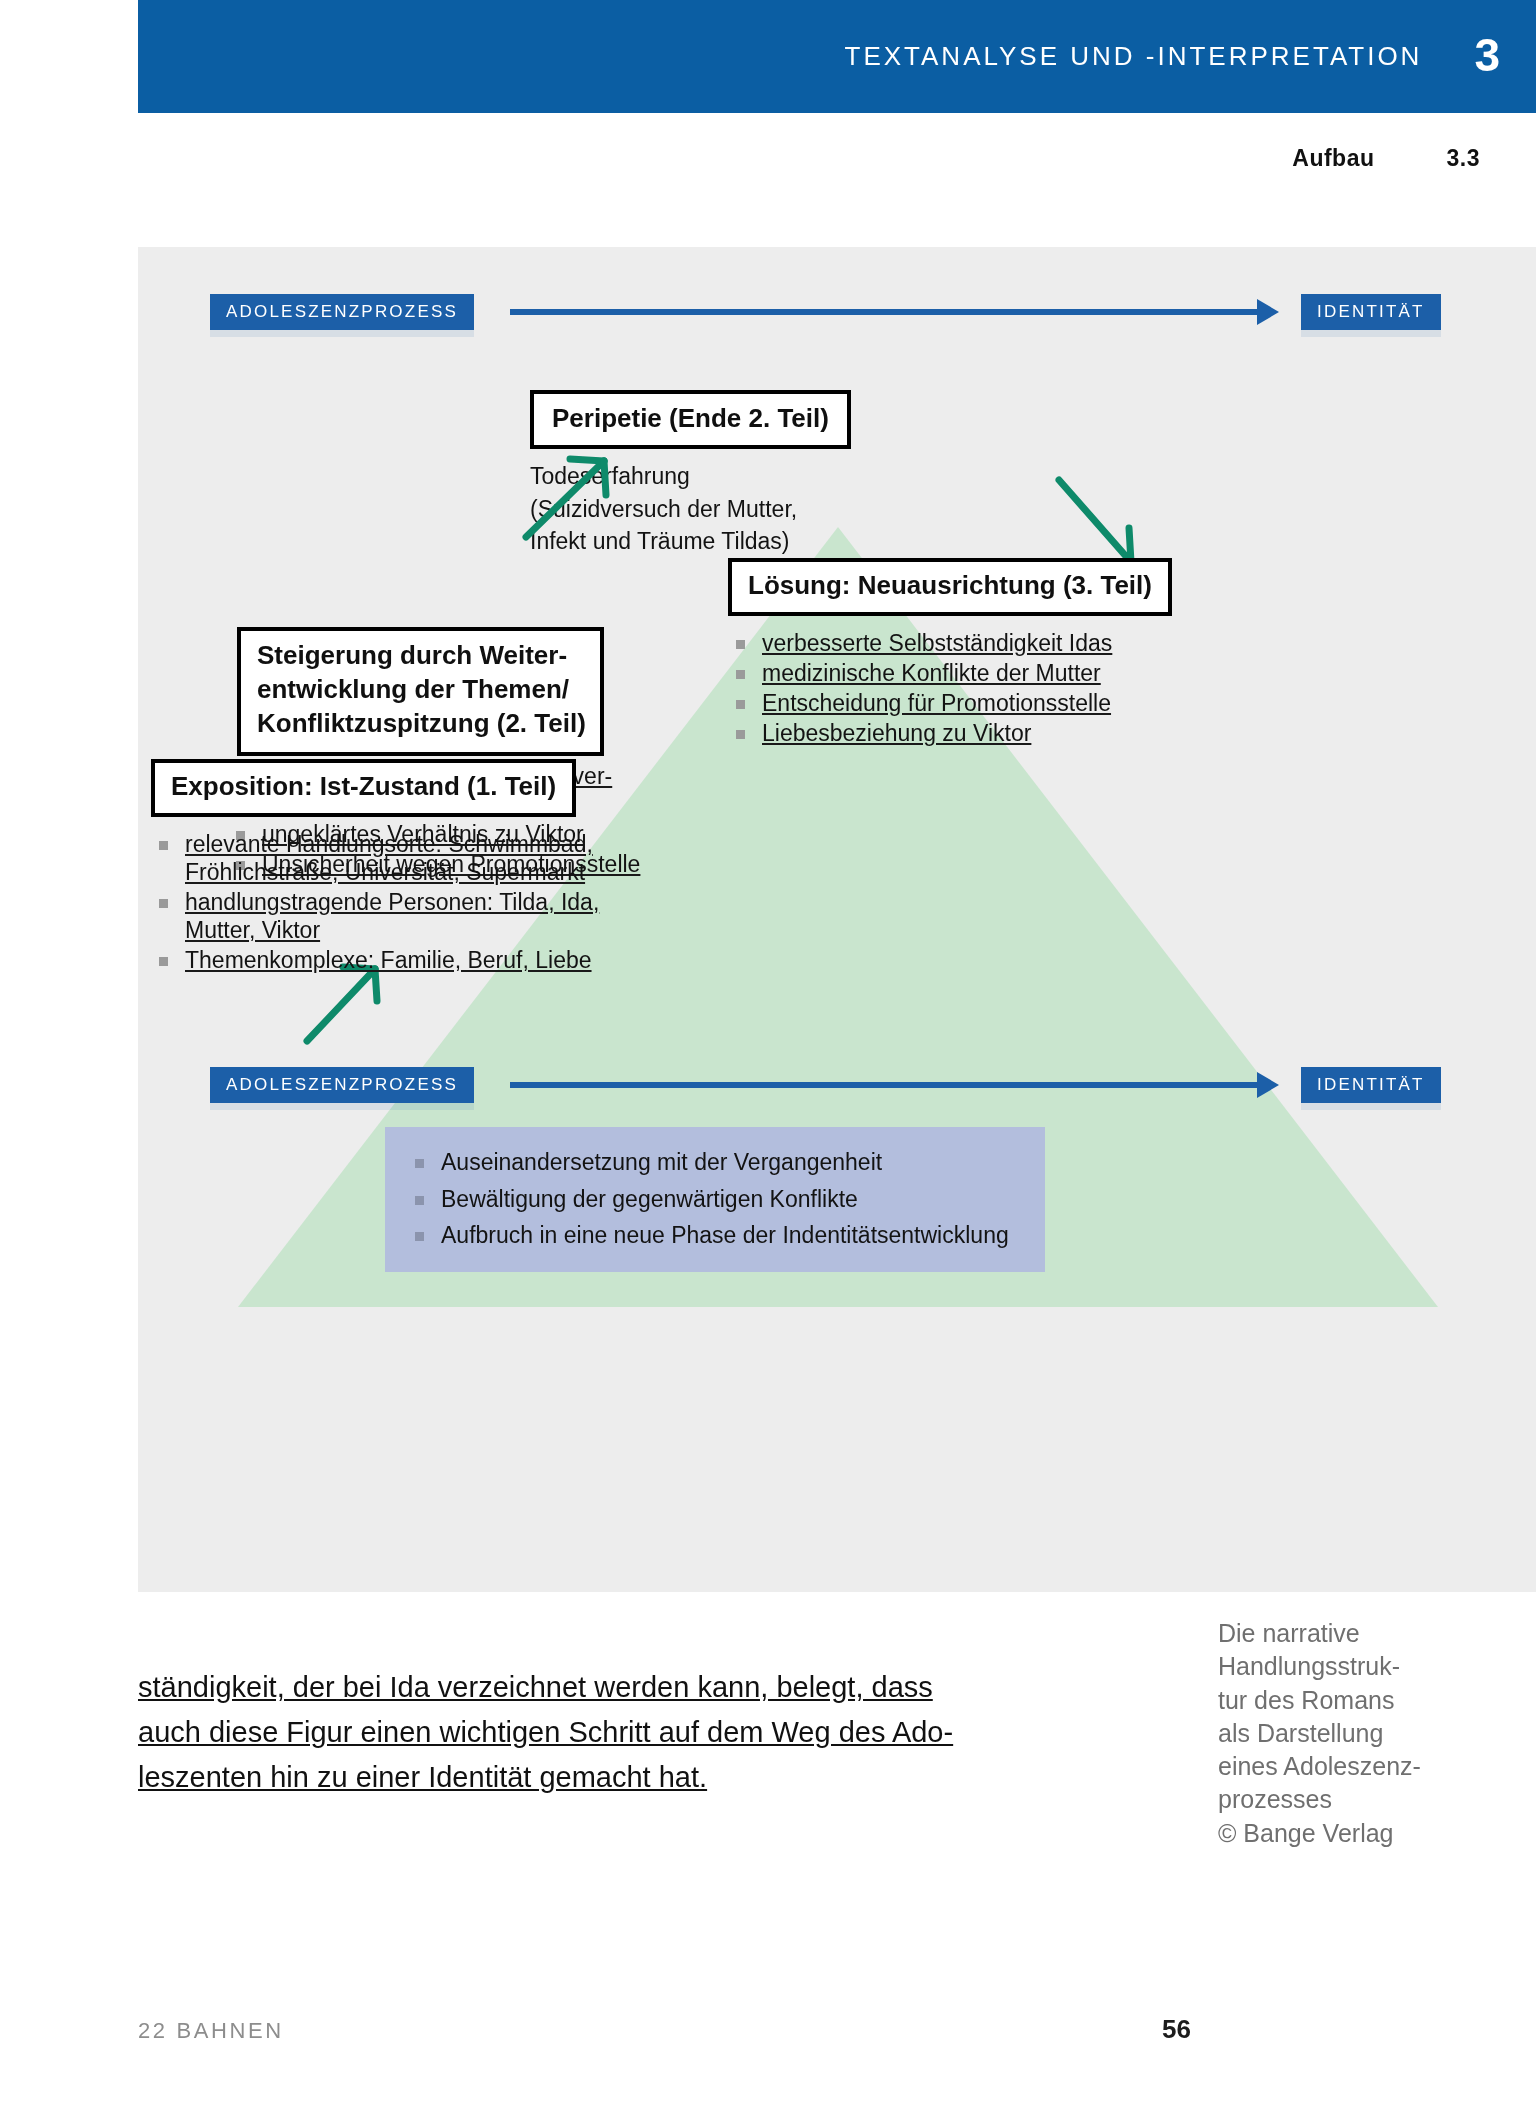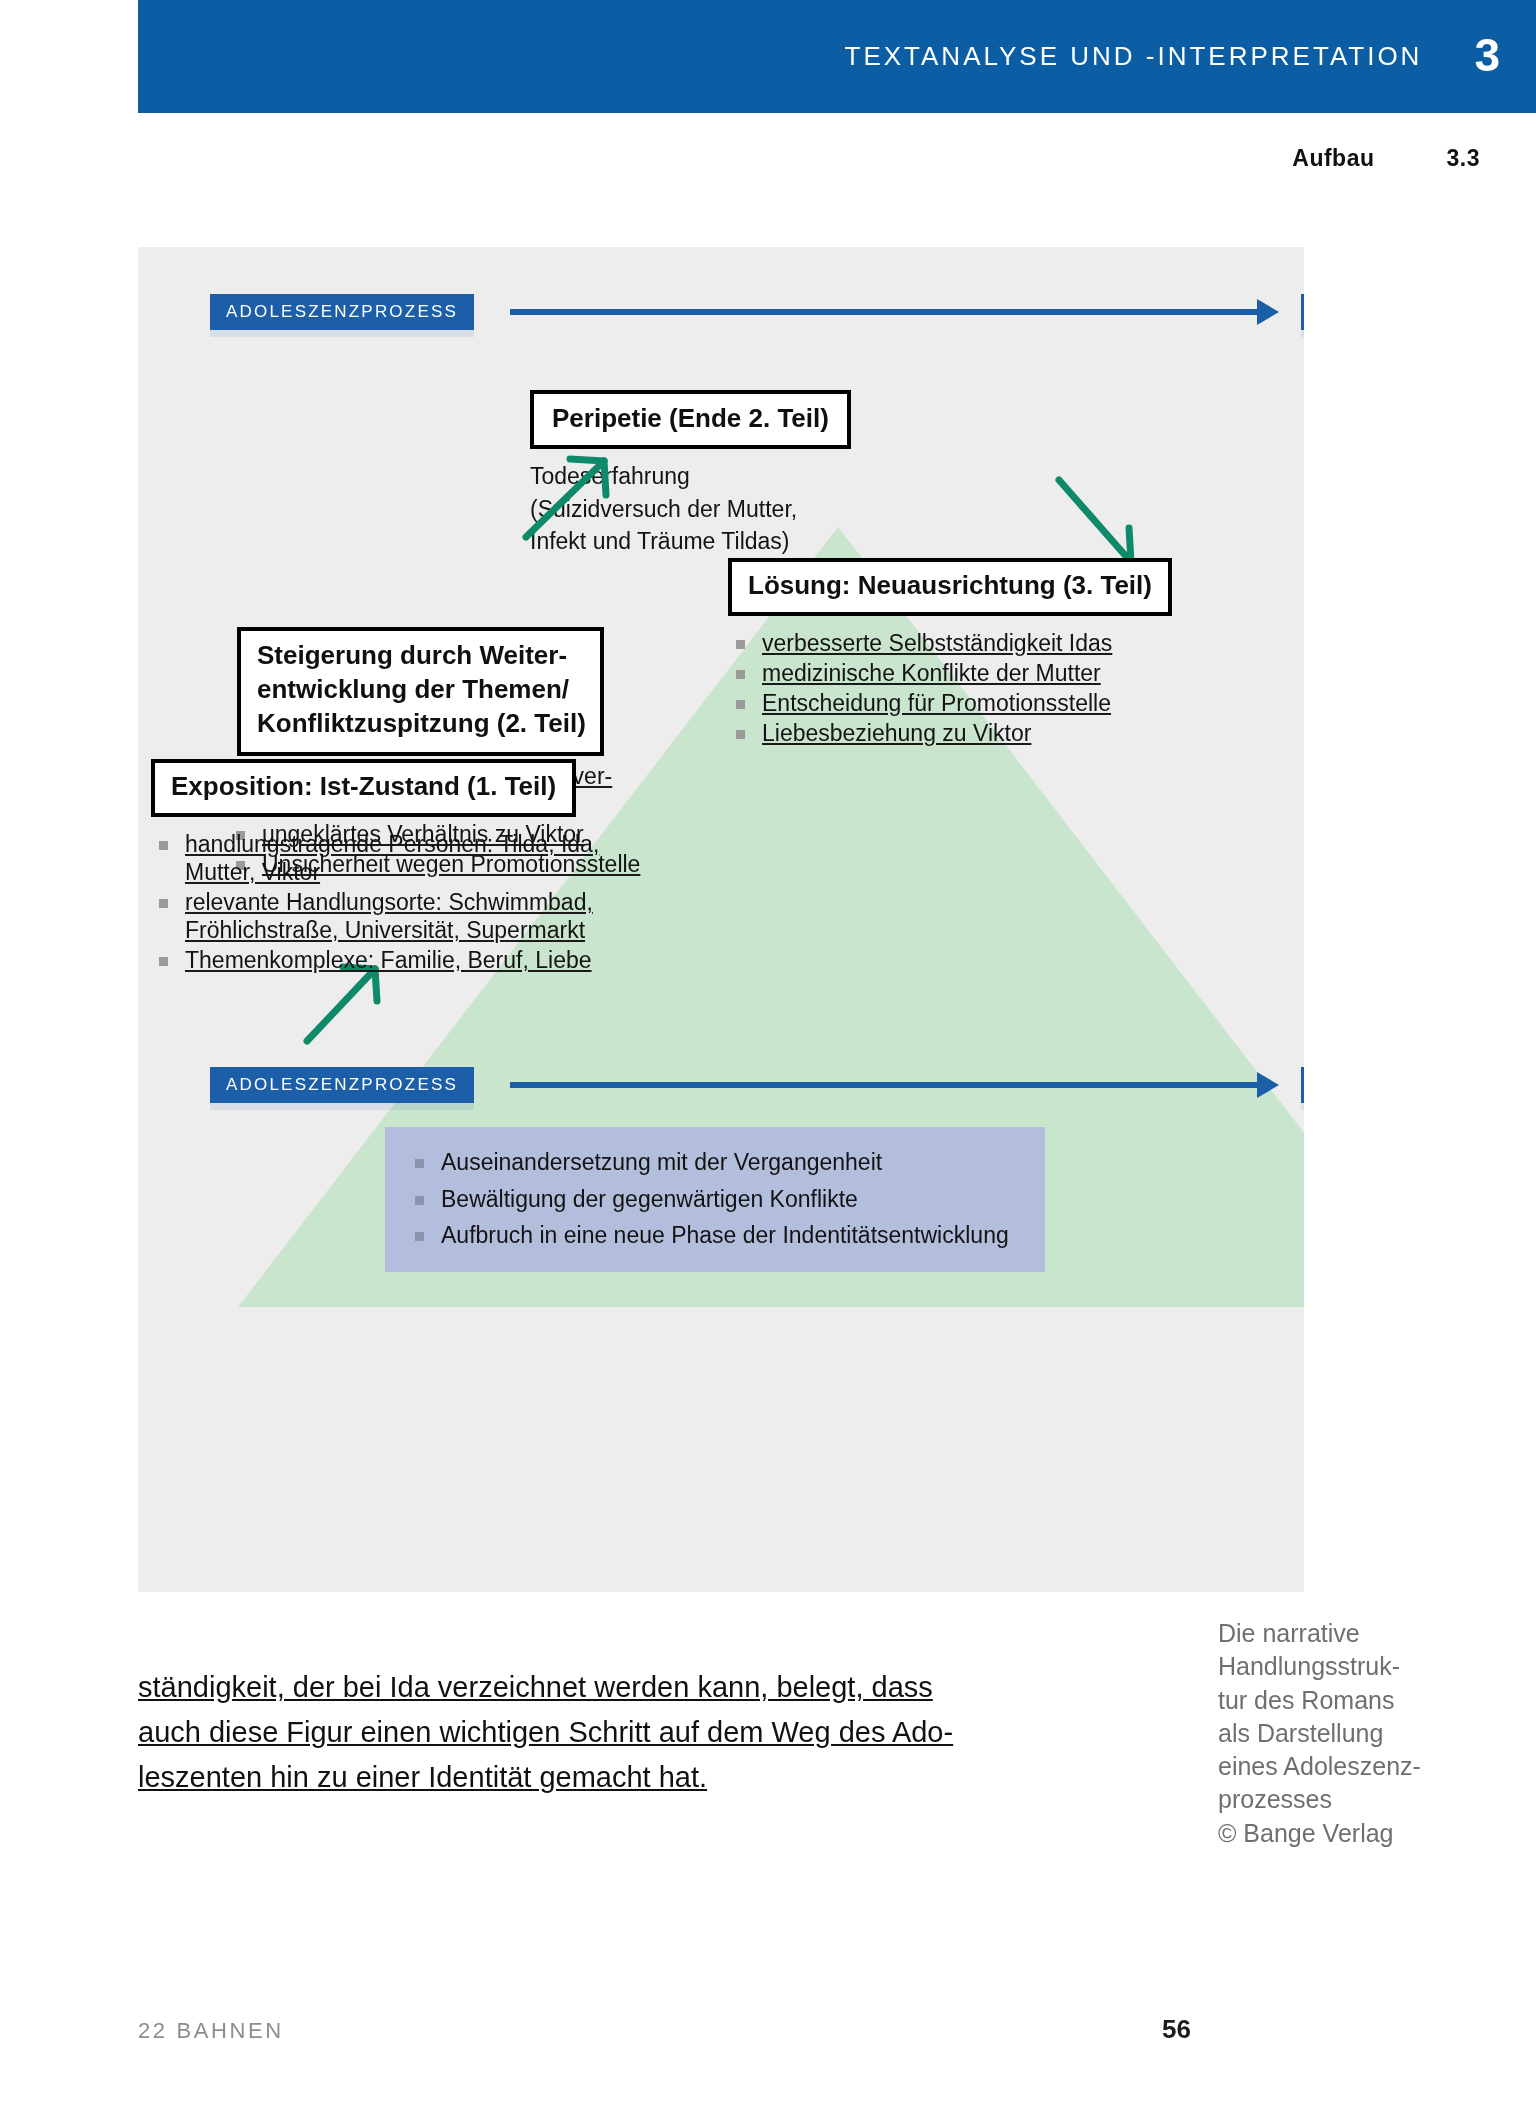--- a/index.html
+++ b/index.html
@@ -30,21 +30,21 @@
   .subheader{
     position:absolute;right:56px;top:145px;
     display:flex;align-items:baseline;
     font-size:23px;font-weight:700;color:#111;
   }
   .subheader .sub-label{letter-spacing:0.5px;}
   .subheader .sub-num{margin-left:72px;letter-spacing:0.5px;}
 
   
   .diagram{
-    position:absolute;left:138px;top:247px;width:1166px;height:1345px;
+    position:absolute;left:138px;top:247px;width:1398px;height:1345px;
     background:#ededed;
     overflow:hidden;
   }
   
   .triangle{
     position:absolute;left:0;top:0;width:1398px;height:1345px;
   }
 
   
   .procbar{position:absolute;display:flex;align-items:center;}
@@ -208,22 +208,22 @@
       <li>Entscheidung für Promotionsstelle</li>
       <li>Liebesbeziehung zu Viktor</li>
     </ul>
   </div>
 
   <div class="gbox" style="left:13px;top:512px;padding:8px 16px 11px 16px;font-size:26px;">
     <span class="gline">Exposition: Ist-Zustand (1. Teil)</span>
   </div>
   <div class="sublist" style="left:13px;top:583px;width:580px;">
     <ul>
+      <li>relevante Handlungsorte: Schwimmbad,<br>Fröhlichstraße, Universität, Supermarkt</li>
       <li>handlungstragende Personen: Tilda, Ida,<br>Mutter, Viktor</li>
-      <li>relevante Handlungsorte: Schwimmbad,<br>Fröhlichstraße, Universität, Supermarkt</li>
       <li>Themenkomplexe: Familie, Beruf, Liebe</li>
     </ul>
   </div>
 
   <div class="procbar" style="left:72px;top:820px;">
     <span class="proc-tag">ADOLESZENZPROZESS</span>
     <span class="proc-line" style="margin-left:36px;">
       <span class="shaft" style="width:748px;"></span>
       <span class="head"></span>
     </span>

